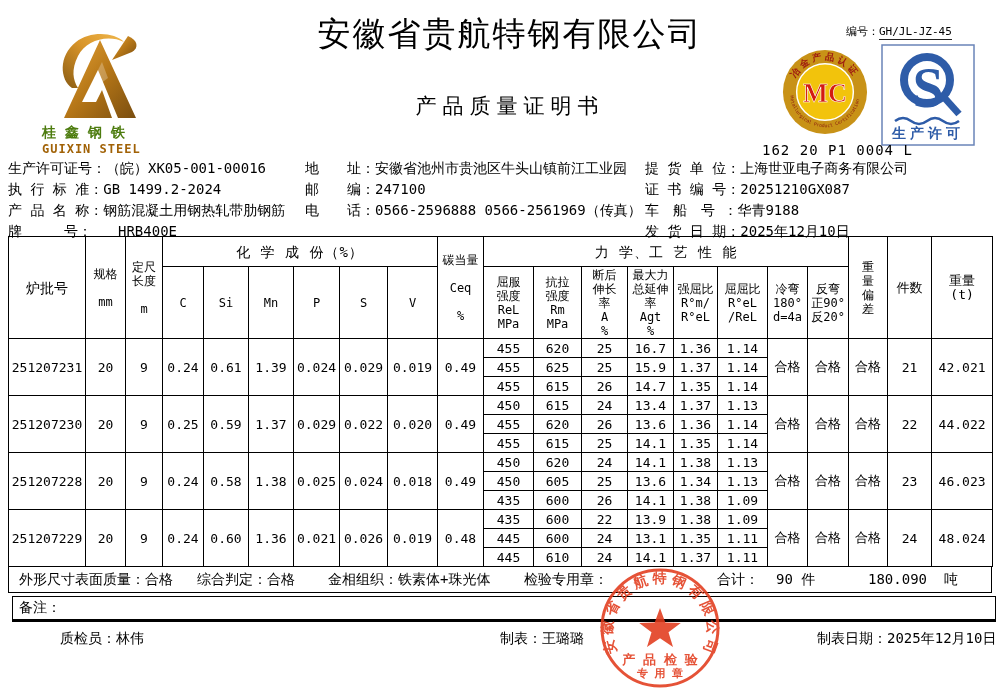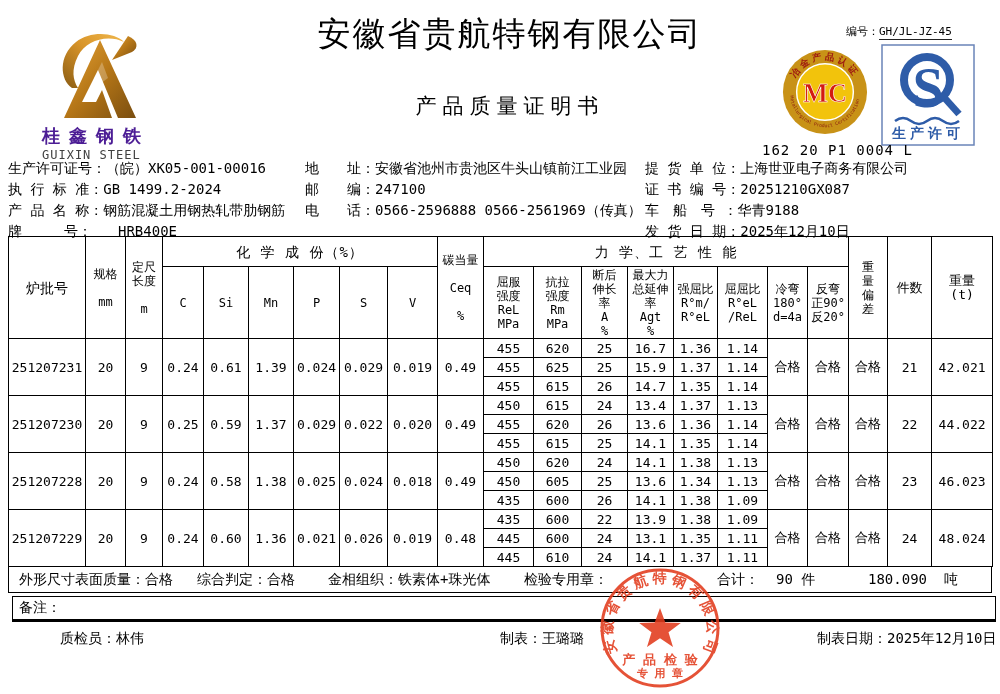--- a/index.html
+++ b/index.html
@@ -3,22 +3,22 @@
 <meta charset="utf-8">
 <style>
   * { margin:0; padding:0; box-sizing:border-box; }
   html,body { background:#fff; }
   body { width:1000px; height:694px; font-family:"DejaVu Sans Mono","Liberation Mono",monospace; color:#000; overflow:hidden; }
   .page { position:relative; width:1000px; height:694px; background:#fff; }
 
   
   .top-header { position:relative; height:158px; }
   .logo-block { position:absolute; left:42px; top:26px; width:130px; text-align:left; }
-  .logo-cn { font-size:18px; letter-spacing:9px; color:#4c1d95; font-weight:bold; white-space:nowrap;font-family:Liberation Serif, serif; }
-  .logo-en { font-size:12px; color:#404040; font-weight:normal; white-space:nowrap; letter-spacing:1px; }
+  .logo-cn { font-size:14px; letter-spacing:9px; color:#4d7c0f; font-weight:bold; white-space:nowrap;font-family:Liberation Serif, serif; }
+  .logo-en { font-size:12px; color:#a16207; font-weight:bold; white-space:nowrap; letter-spacing:1px; }
   .company-title { position:absolute; left:250px; top:12px; width:520px; text-align:center;
     font-family:"Liberation Serif","DejaVu Serif",serif; font-size:33px; letter-spacing:2px; white-space:nowrap; }
   .doc-title { position:absolute; left:250px; top:92px; width:520px; text-align:center;
     font-family:Liberation Sans, sans-serif; font-size:21px; letter-spacing:6px; white-space:nowrap; }
   .serial-line { position:absolute; left:846px; top:24px; font-size:11px; white-space:nowrap; }
   .serial-value { border-bottom:1px solid #222; padding-bottom:1px; }
   .mc-badge { position:absolute; left:781px; top:46px; }
   .qs-badge { position:absolute; left:881px; top:44px; }
   .cert-code { position:absolute; left:762px; top:142px; font-size:14px; letter-spacing:1px; white-space:nowrap; }
 

